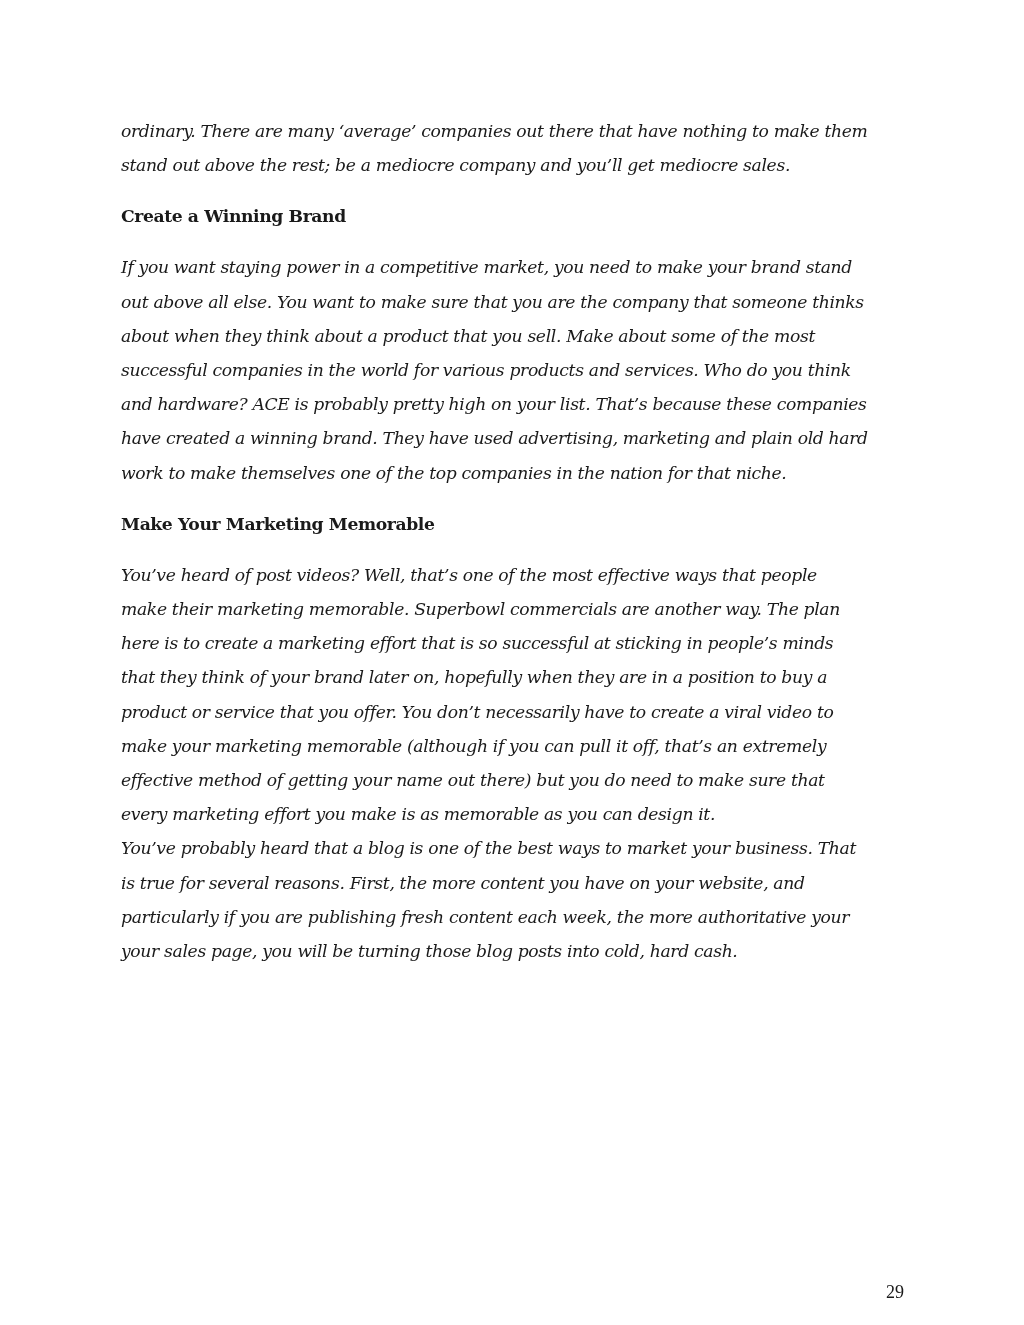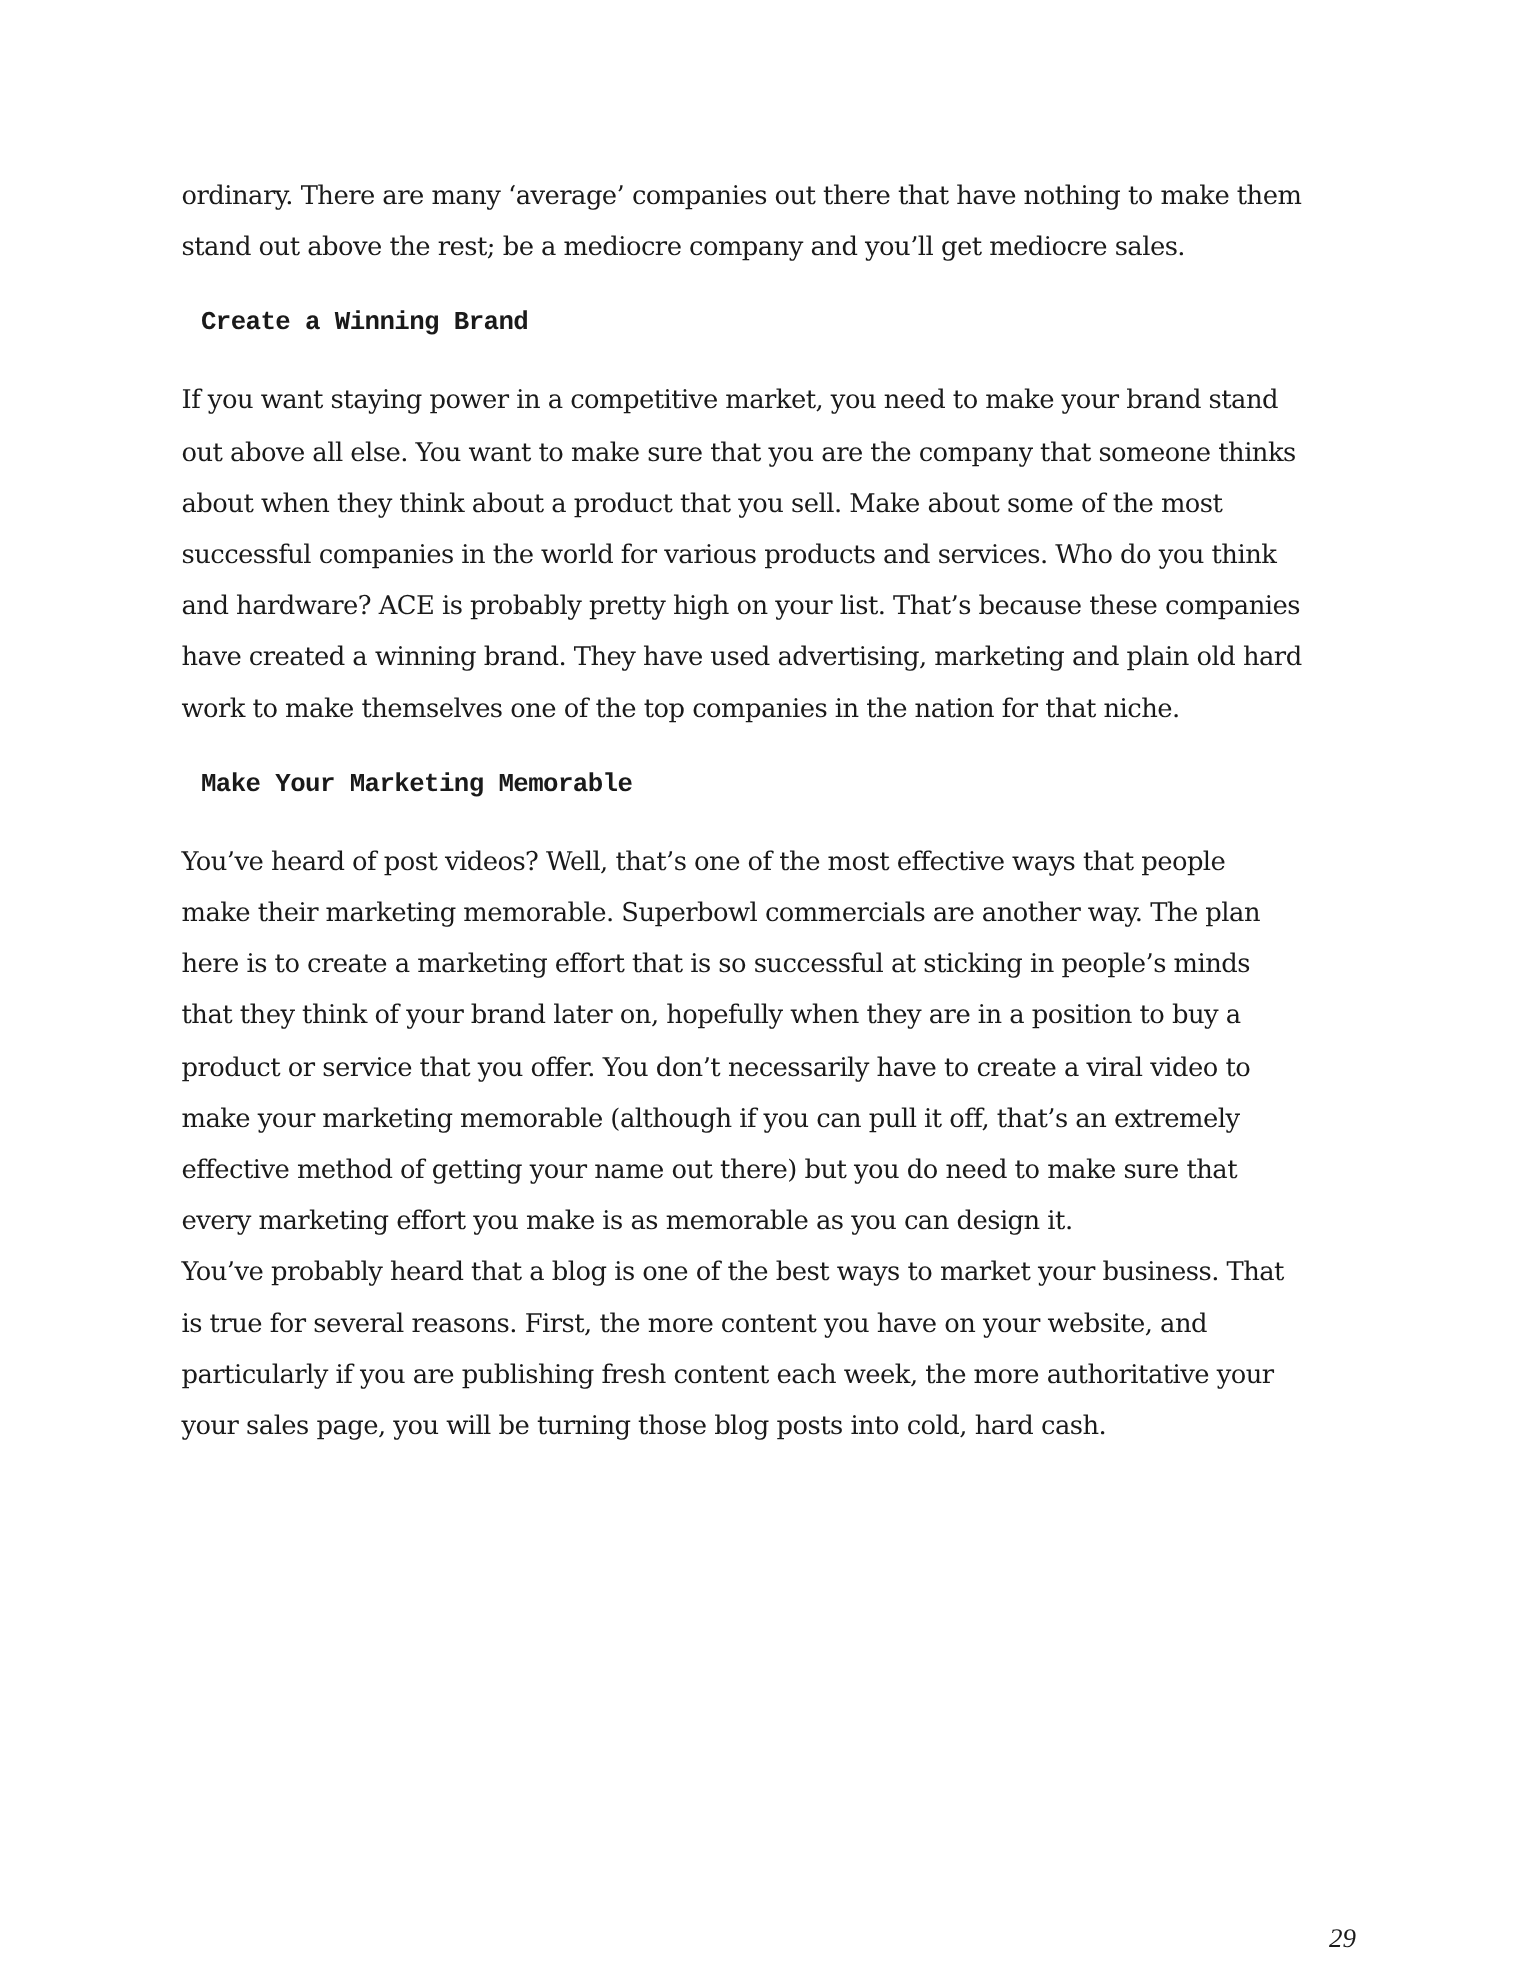--- a/index.html
+++ b/index.html
@@ -24,37 +24,36 @@
     .para {
       margin: 0;
       font-size: 17.2px;
       line-height: 34.2px;
       letter-spacing: -0.35px;
       word-spacing: 0px;
     }
     .line {
       display: block;
       white-space: nowrap;
+      font-style: italic;
     }
     .heading {
-      margin: 17px 0 17px 13px;
+      margin: 17px 0 17px 0;
       font-size: 17.2px;
       line-height: 34px;
       font-weight: bold;
       letter-spacing: -0.4px;
-      font-family: Liberation Mono, monospace;
     }
     .page-number {
       position: absolute;
       right: 120px;
       top: 1282px;
       font-family: "Liberation Serif", serif;
       font-size: 18px;
       color: #1a1a1a;
-      font-style: italic;
     }
   </style>
 </head>
 <body>
 
 <div class="page-content">
 
   <p class="para">
     <span class="line">ordinary. There are many ‘average’ companies out there that have nothing to make them</span>
     <span class="line">stand out above the rest; be a mediocre company and you’ll get mediocre sales.</span>

